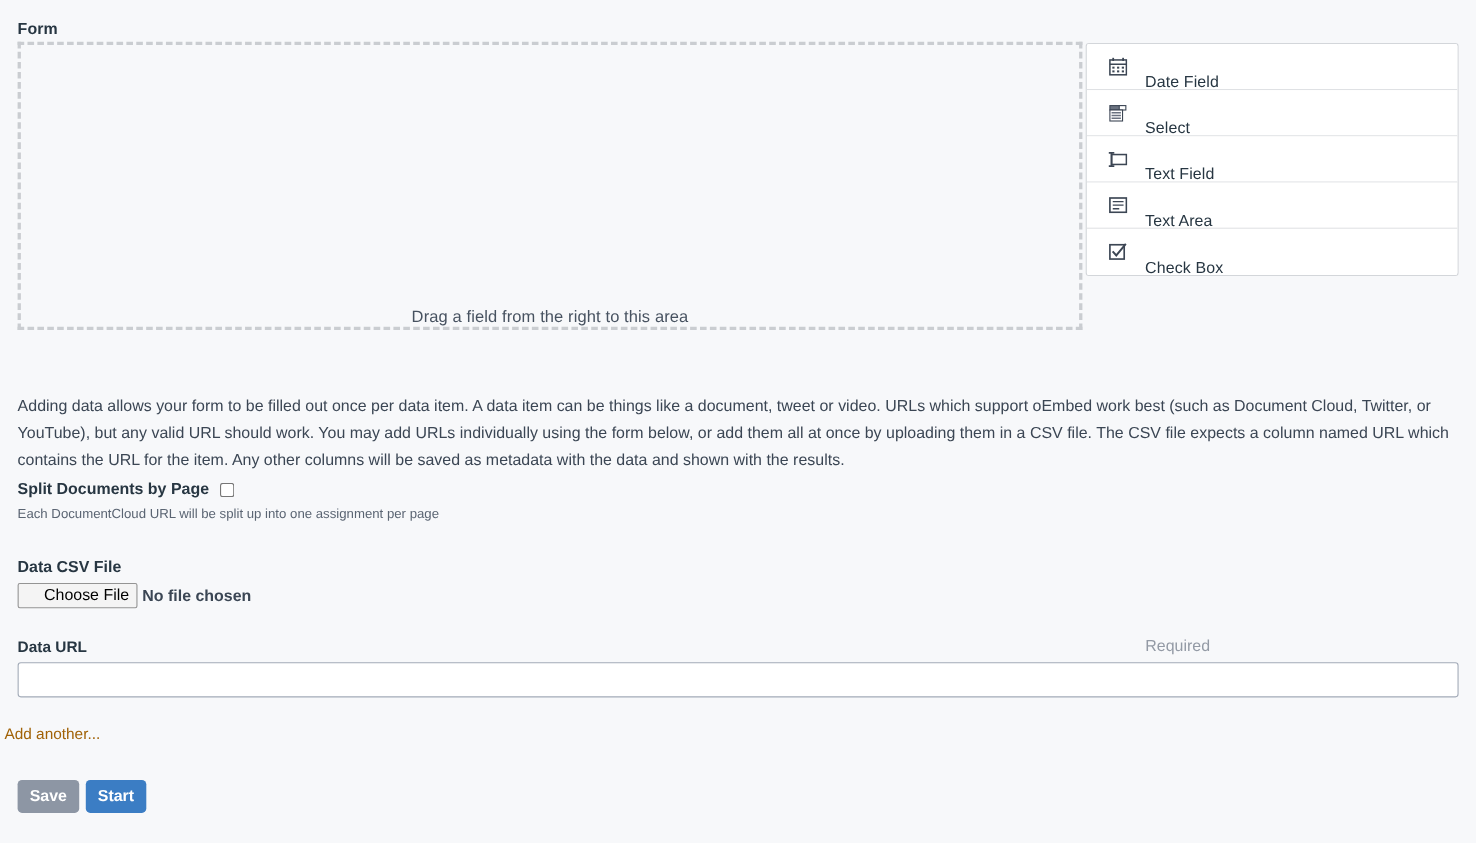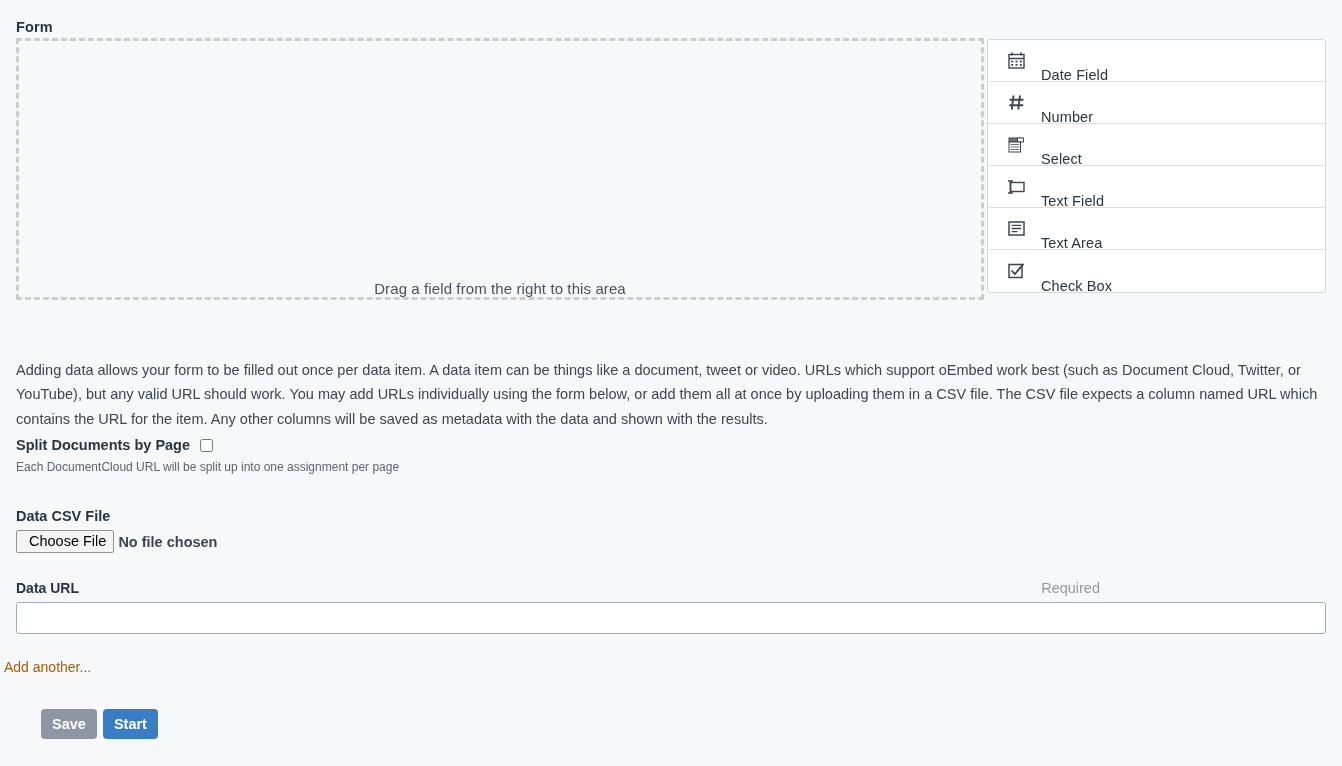--- a/index.html
+++ b/index.html
@@ -149,21 +149,21 @@
     display: flex;
     align-items: center;
   }
   .choose-file-btn {
     font-family: "Liberation Sans", sans-serif;
     font-size: 14.5px;
     color: #000000;
     background: #f4f4f4;
     border: 1px solid #949494;
     border-radius: 2px;
-    padding: 2px 7px 3px 12px;
+    padding: 2px 7px 3px 23px;
     cursor: pointer;
     line-height: normal;
   }
   .no-file-text {
     margin-left: 4px;
     font-size: 14.5px;
     color: #3b4654;
     font-weight: bold;
   }
 
@@ -210,21 +210,20 @@
     cursor: pointer;
   }
 
   
   .button-row {
     position: absolute;
     left: 16px;
     top: 709px;
     display: flex;
     gap: 6px;
-    margin-left: 25px;
   }
   .btn {
     font-family: "Liberation Sans", sans-serif;
     font-size: 14.5px;
     font-weight: bold;
     color: #ffffff;
     border: none;
     border-radius: 4px;
     padding: 7px 11px;
     cursor: pointer;
@@ -261,31 +260,20 @@
           <rect x="7.5" y="8.6" width="2" height="1.8" fill="#3c4654"></rect>
           <rect x="11.8" y="8.6" width="2" height="1.8" fill="#3c4654"></rect>
           <rect x="3.2" y="12" width="2" height="1.8" fill="#3c4654"></rect>
           <rect x="7.5" y="12" width="2" height="1.8" fill="#3c4654"></rect>
           <rect x="11.8" y="12" width="2" height="1.8" fill="#3c4654"></rect>
         </svg>
       </span>
       <span class="palette-label">Date Field</span>
     </div>
 
-    <div class="palette-item">
-      <span class="palette-icon">
-        <svg width="17" height="17" viewBox="0 0 17 17" aria-hidden="true">
-          <line x1="5.5" y1="1.5" x2="3.8" y2="15.5" stroke="#3c4654" stroke-width="1.9"></line>
-          <line x1="12" y1="1.5" x2="10.3" y2="15.5" stroke="#3c4654" stroke-width="1.9"></line>
-          <line x1="1.5" y1="5.8" x2="15.5" y2="5.8" stroke="#3c4654" stroke-width="1.9"></line>
-          <line x1="1.2" y1="11.2" x2="15.2" y2="11.2" stroke="#3c4654" stroke-width="1.9"></line>
-        </svg>
-      </span>
-      <span class="palette-label">Number</span>
-    </div>
 
     <div class="palette-item">
       <span class="palette-icon">
         <svg width="17" height="16" viewBox="0 0 17 16" aria-hidden="true">
           <rect x="1" y="1" width="11.5" height="4" fill="#6a7280" stroke="#3c4654" stroke-width="1"></rect>
           <rect x="9.5" y="1" width="6" height="4" fill="#ffffff" stroke="#3c4654" stroke-width="1"></rect>
           <rect x="1" y="5" width="11.5" height="10" fill="#ffffff" stroke="#3c4654" stroke-width="1"></rect>
           <line x1="2.5" y1="7.5" x2="11" y2="7.5" stroke="#6a7280" stroke-width="1.2"></line>
           <line x1="2.5" y1="10" x2="11" y2="10" stroke="#6a7280" stroke-width="1.2"></line>
           <line x1="2.5" y1="12.5" x2="11" y2="12.5" stroke="#6a7280" stroke-width="1.2"></line>

